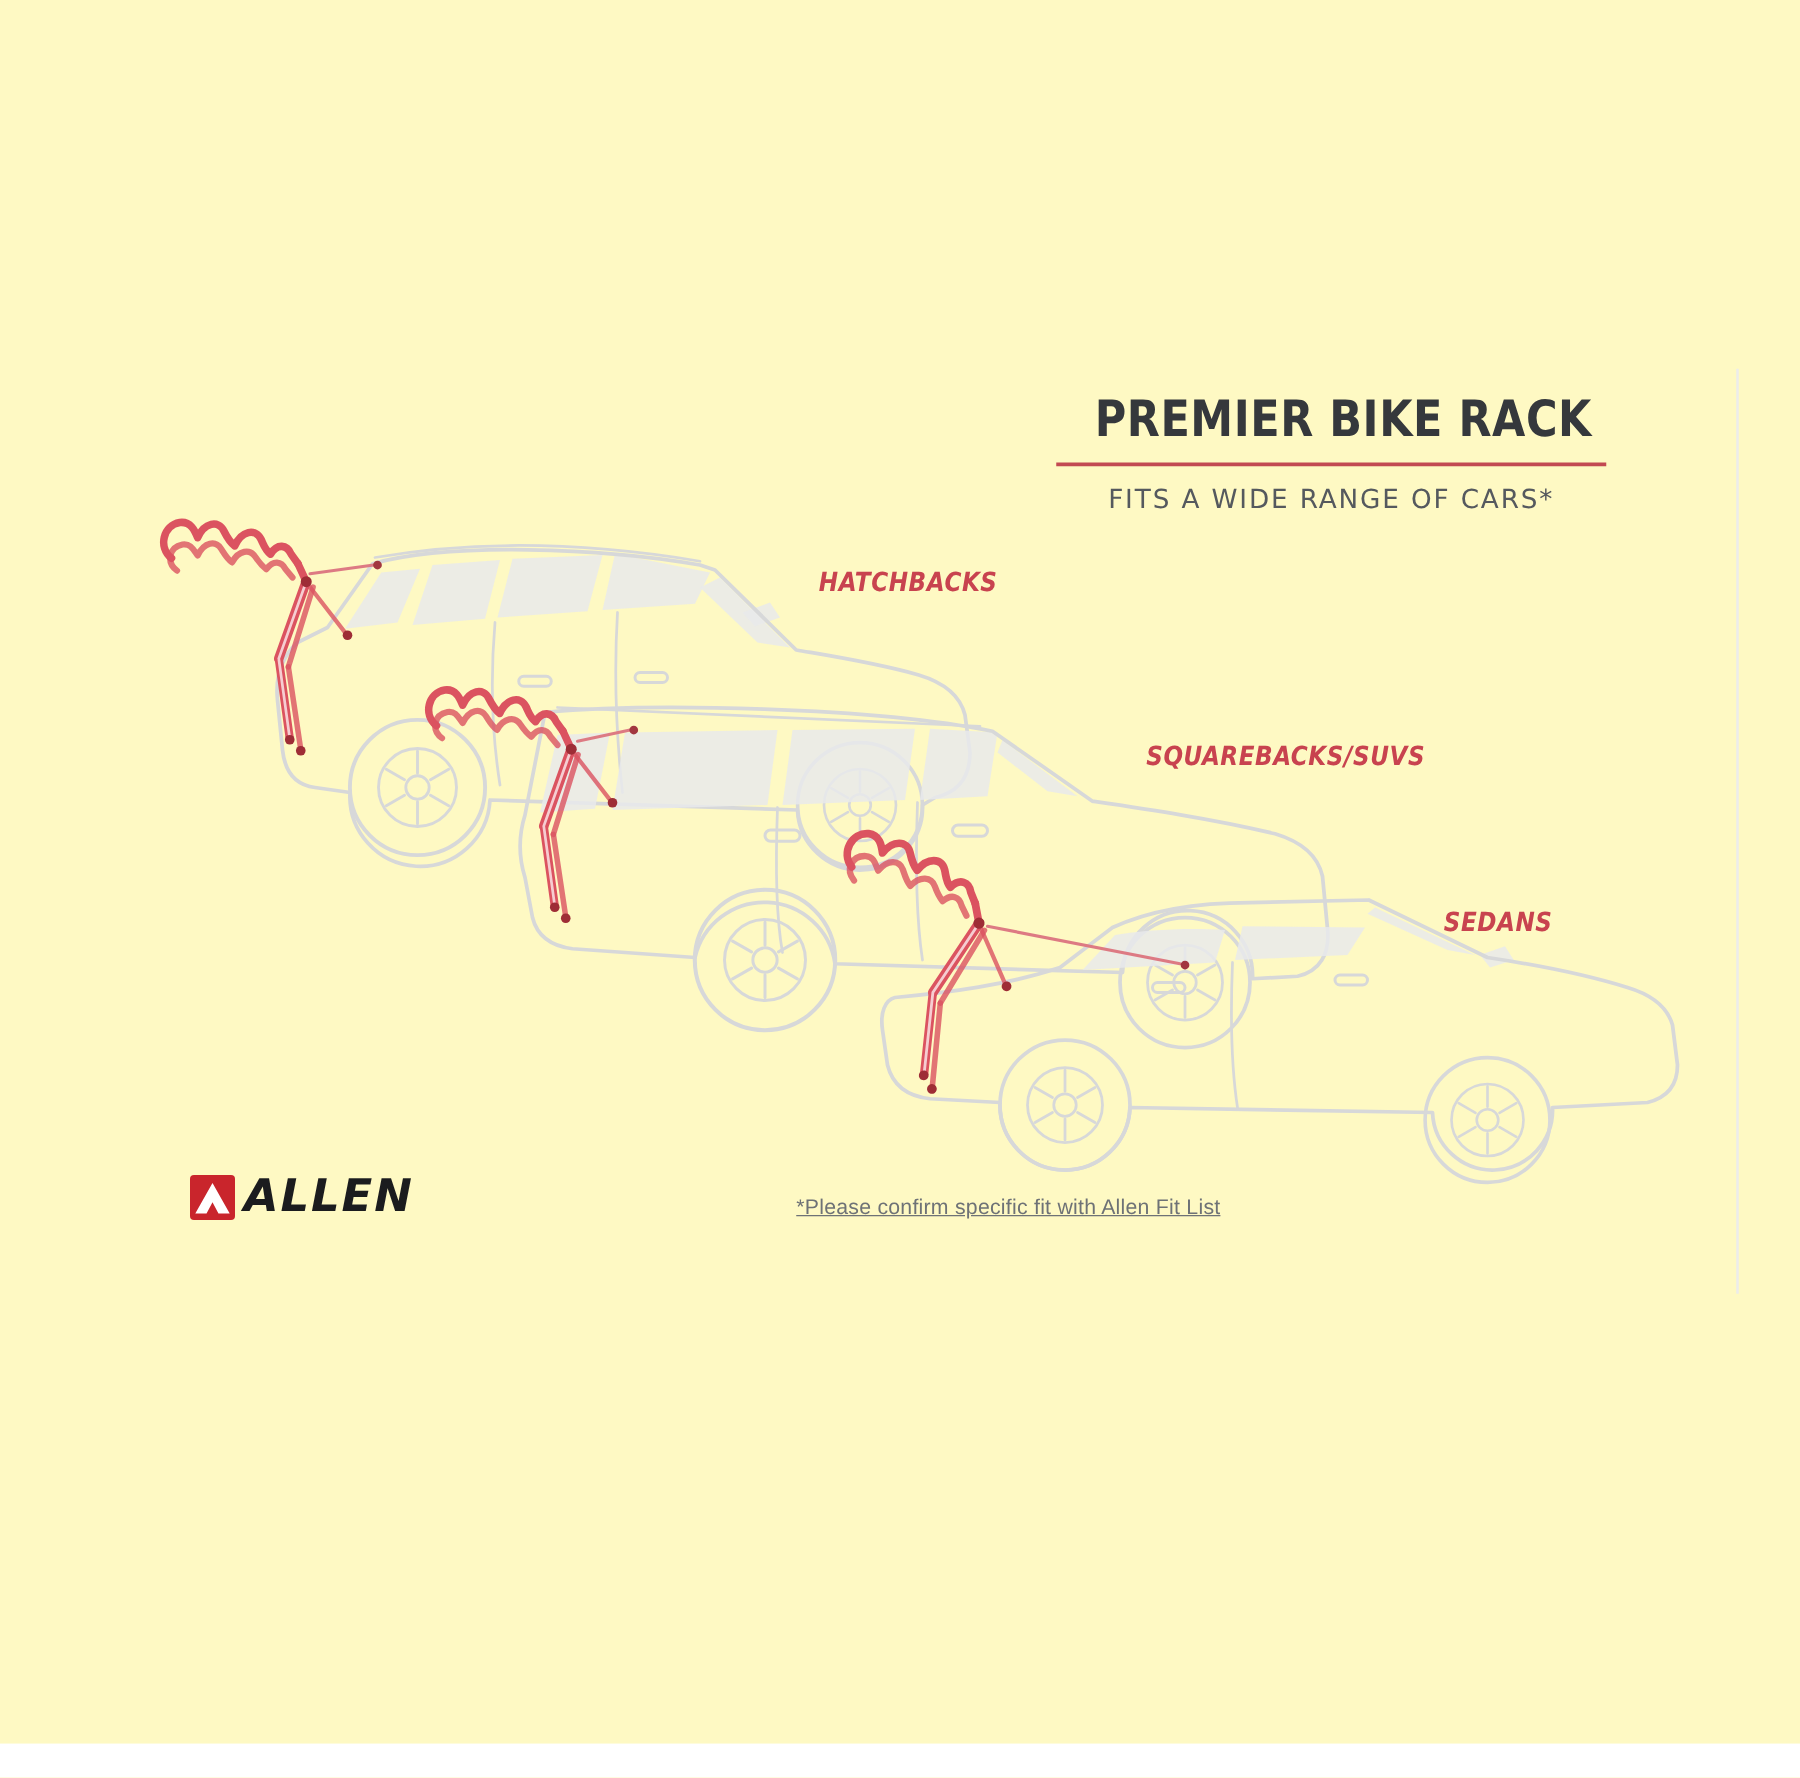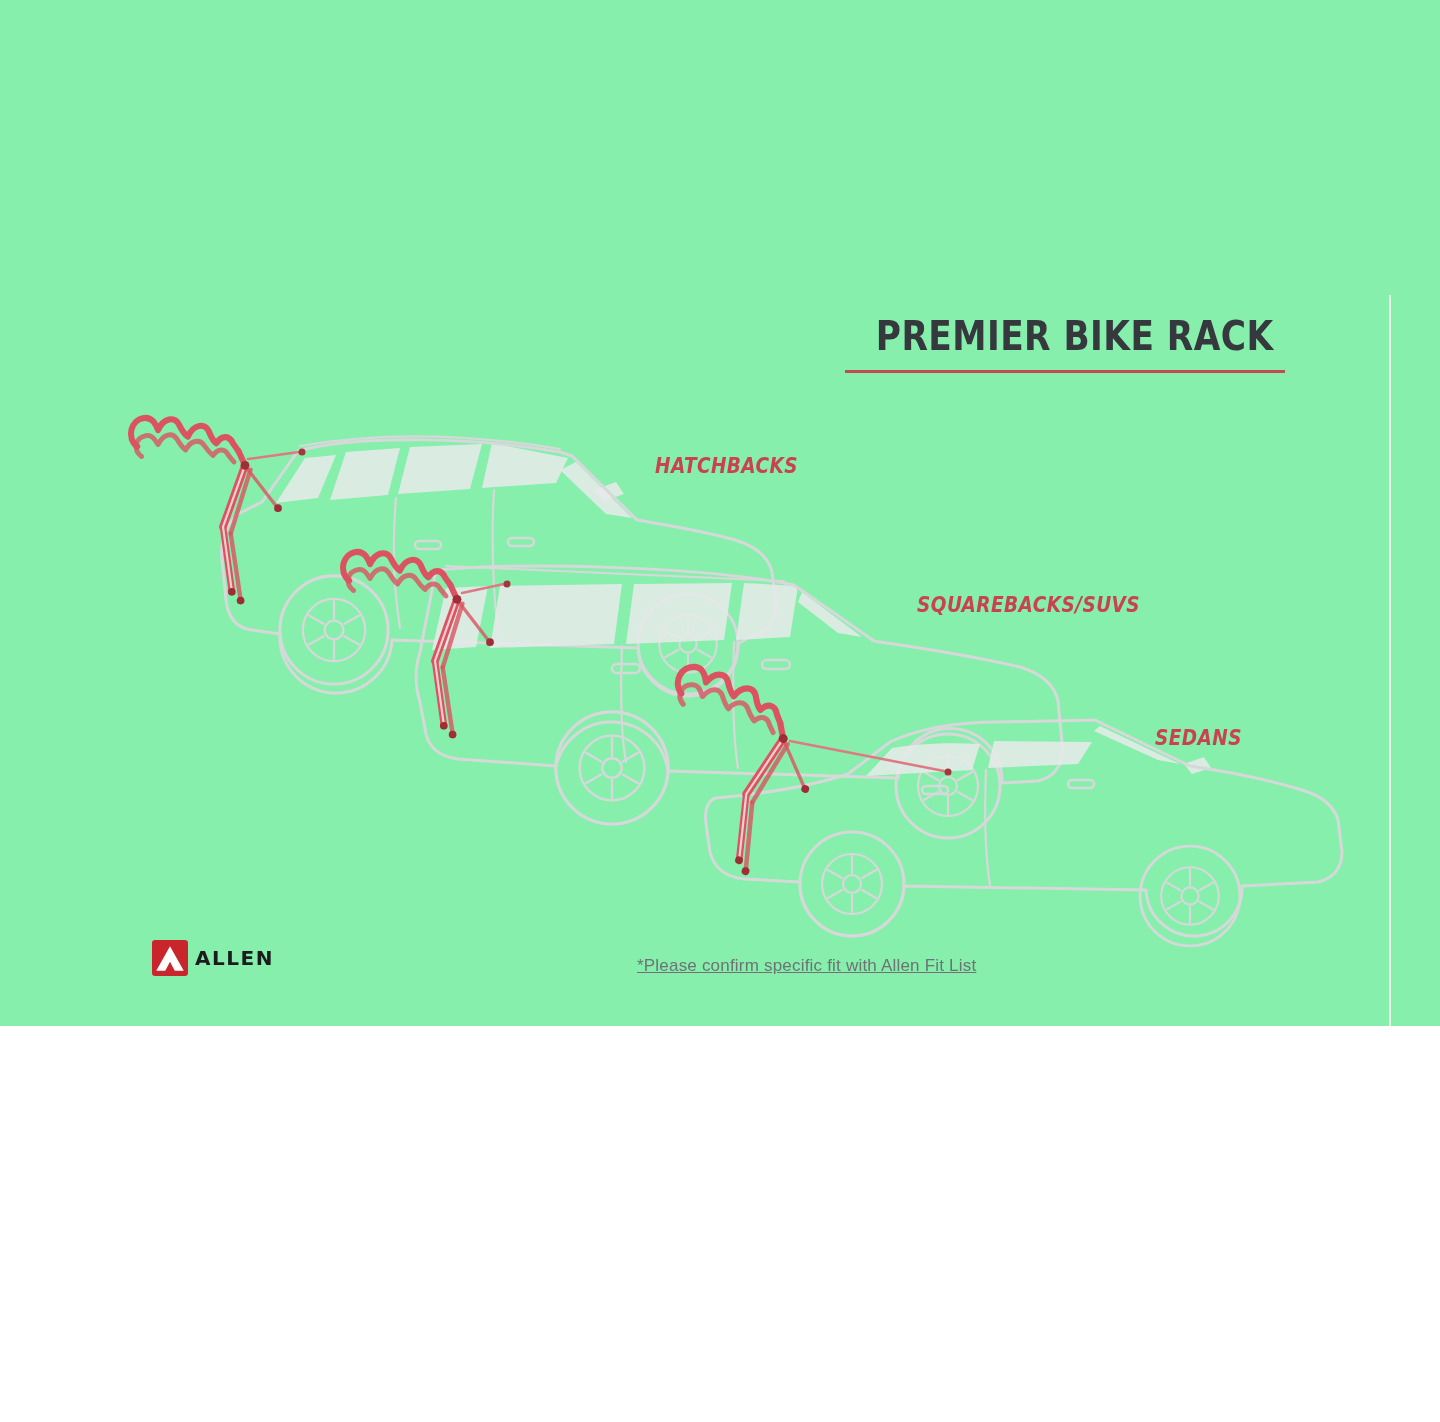--- a/index.html
+++ b/index.html
@@ -10,21 +10,21 @@
     --subtitle-gray:#55595e;
     --footnote-gray:#6e7276;
     --car-gray:#d7d8d9;
     --window-gray:#e9eaeb;
     --logo-red:#c9252c;
     --logo-text:#1b1c1e;
     --edge-line:#ececec;
   }
   html,body{margin:0;padding:0;background:#ffffff;}
   .stage{
-    position:relative;width:1440px;height:1026px;background:#86efac;
+    position:relative;width:1440px;height:1395px;background:#fef9c3;
     font-family:"DejaVu Sans",sans-serif;overflow:hidden;
   }
   .scene{position:absolute;left:0;top:0;width:1440px;height:1422px;}
 
   
   .car{fill:none;stroke:var(--car-gray);stroke-width:3;stroke-linejoin:round;stroke-linecap:round;}
   .car-thin{fill:none;stroke:var(--car-gray);stroke-width:2.2;stroke-linejoin:round;stroke-linecap:round;}
   .win{fill:var(--window-gray);opacity:.85;stroke:none;}
   .handle{fill:none;stroke:var(--car-gray);stroke-width:2.4;}
 
@@ -63,22 +63,22 @@
   
   .footnote{
     position:absolute;left:637px;top:956px;font-family:"Liberation Sans",sans-serif;
     font-size:17px;color:var(--footnote-gray);letter-spacing:.2px;white-space:nowrap;text-decoration:underline;
   }
 
   
   .brand{position:absolute;left:152px;top:940px;display:flex;align-items:center;gap:7px;}
   .brand-mark{width:36px;height:36px;display:block;}
   .brand-name{
-    font-size:20px;font-weight:800;color:var(--logo-text);letter-spacing:1.5px;
-    line-height:36px;white-space:nowrap;
+    font-size:36px;font-weight:800;color:var(--logo-text);letter-spacing:1.5px;
+    line-height:36px;white-space:nowrap;font-style:italic;
   }
 
   
   .edge-line{position:absolute;left:1389px;top:295px;width:2px;height:740px;background:var(--edge-line);}
 </style>
 </head>
 <body>
 
 <div class="stage">
 
@@ -173,20 +173,21 @@
           </g>
         </g>
       <path class="strap" d="M790,741 L944,771"></path>
       <circle class="sdot" cx="948" cy="772" r="3.5"></circle>
     </g>
   </svg>
 
   <div class="header">
     <div class="title">PREMIER BIKE RACK</div>
     <div class="divider"></div>
+    <div class="subtitle">FITS A WIDE RANGE OF CARS*</div>
   </div>
 
   <div class="car-label lbl-hatchbacks">HATCHBACKS</div>
   <div class="car-label lbl-squarebacks">SQUAREBACKS/SUVS</div>
   <div class="car-label lbl-sedans">SEDANS</div>
 
   <div class="footnote">*Please confirm specific fit with Allen Fit List</div>
 
   <div class="brand">
     <svg class="brand-mark" viewBox="0 0 34 34" aria-hidden="true">

